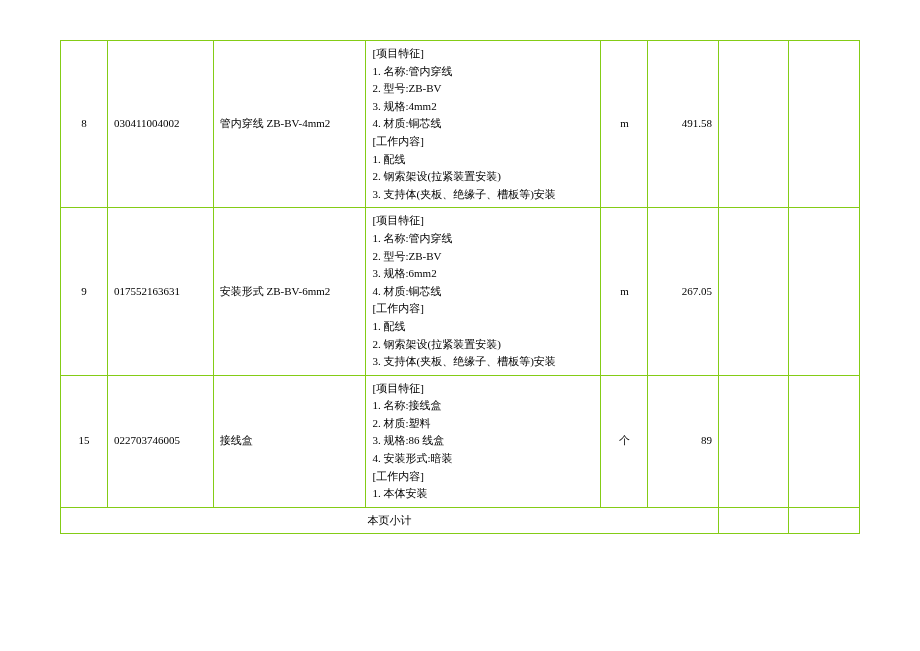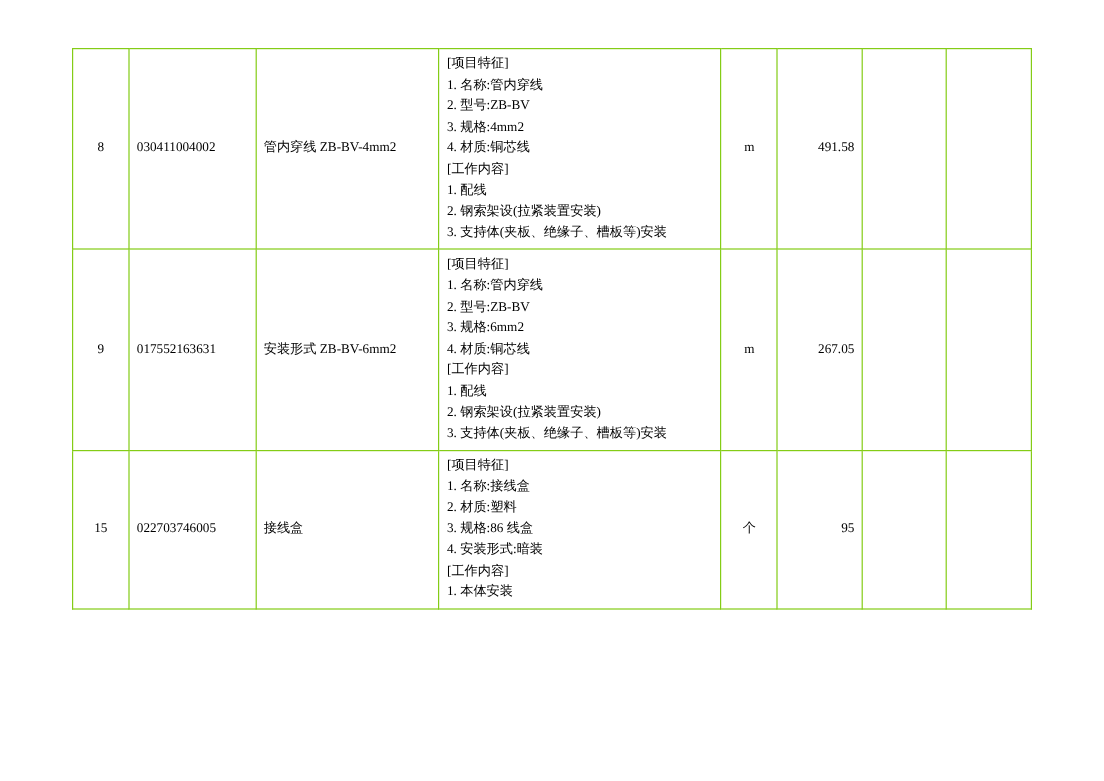--- a/index.html
+++ b/index.html
@@ -85,18 +85,23 @@
       <td class="col-code">022703746005</td>
       <td class="col-name">接线盒</td>
       <td class="col-spec spec-line">[项目特征]
 1. 名称:接线盒
 2. 材质:塑料
 3. 规格:86 线盒
 4. 安装形式:暗装
 [工作内容]
 1. 本体安装</td>
       <td class="col-unit">个</td>
-      <td class="col-qty">95</td>
+      <td class="col-qty">89</td>
+      <td class="col-e1"></td>
+      <td class="col-e2"></td>
+    </tr>
+    <tr>
+      <td colspan="6" class="subtotal-cell">本页小计</td>
       <td class="col-e1"></td>
       <td class="col-e2"></td>
     </tr>
   </tbody>
 </table>
 
 </body></html>

